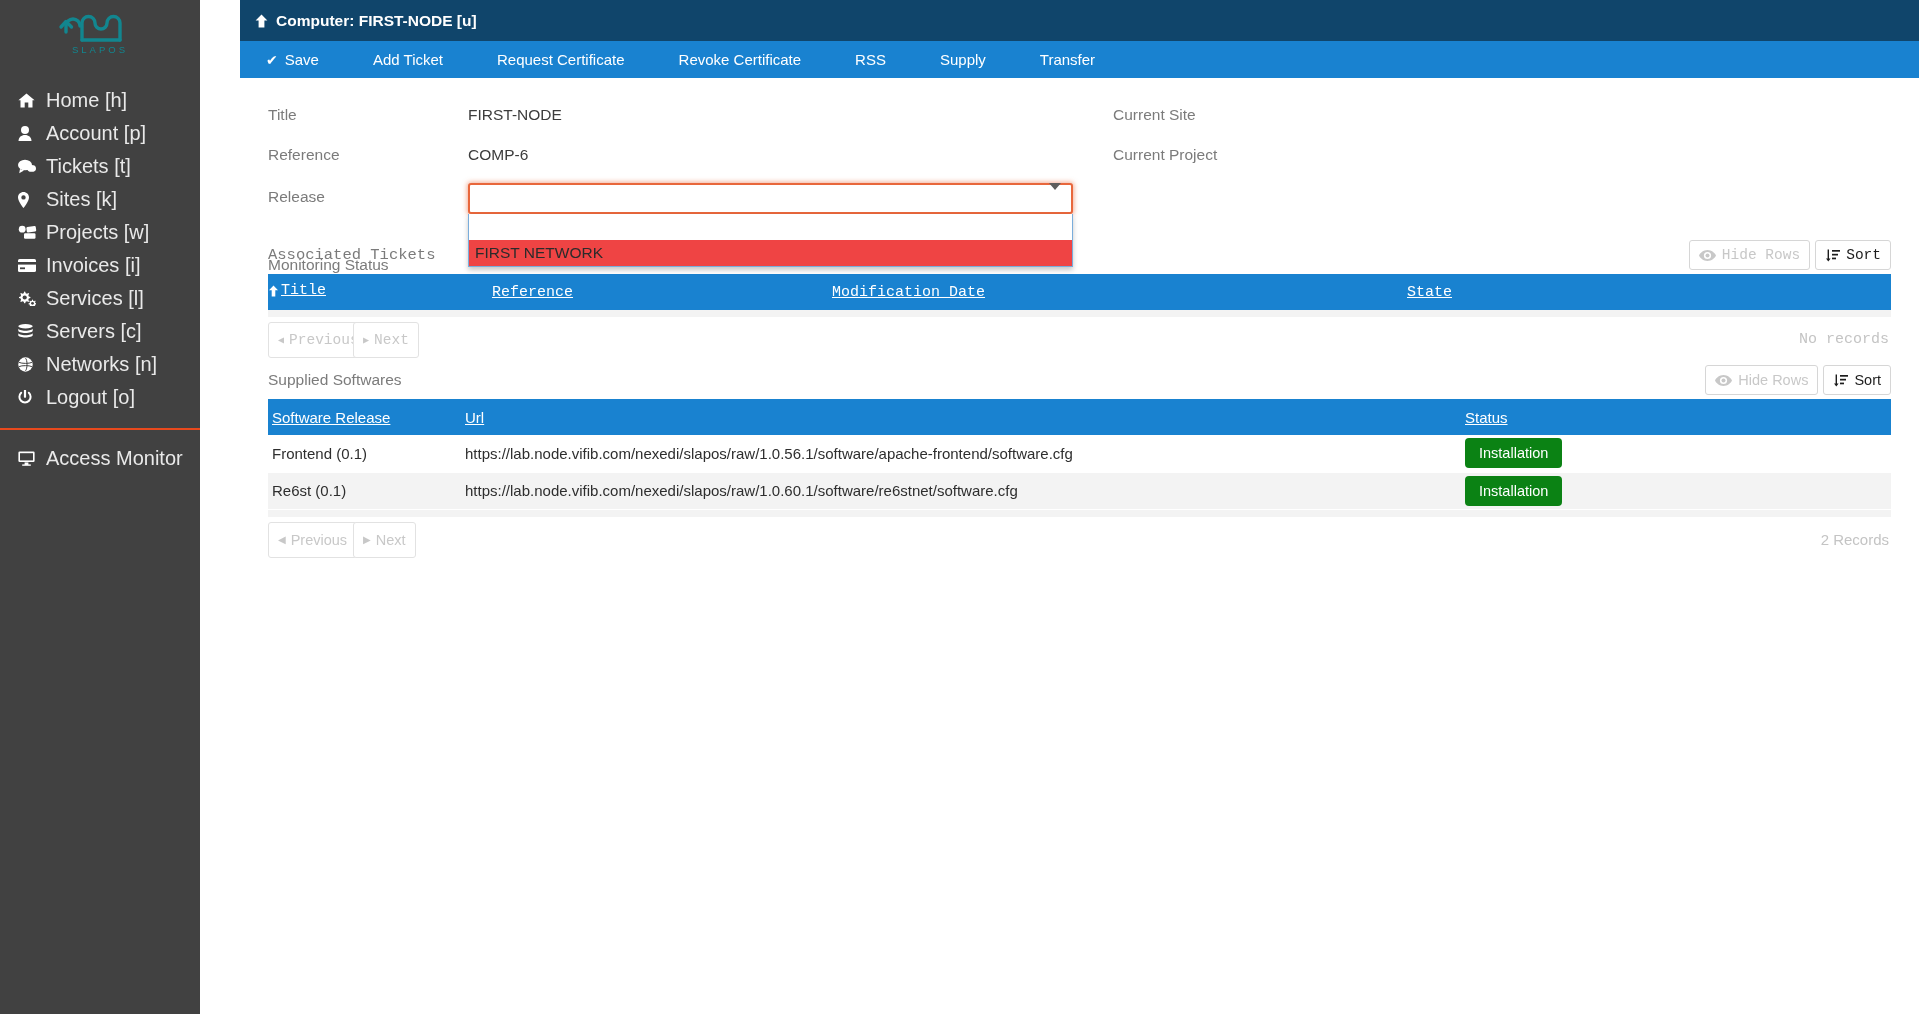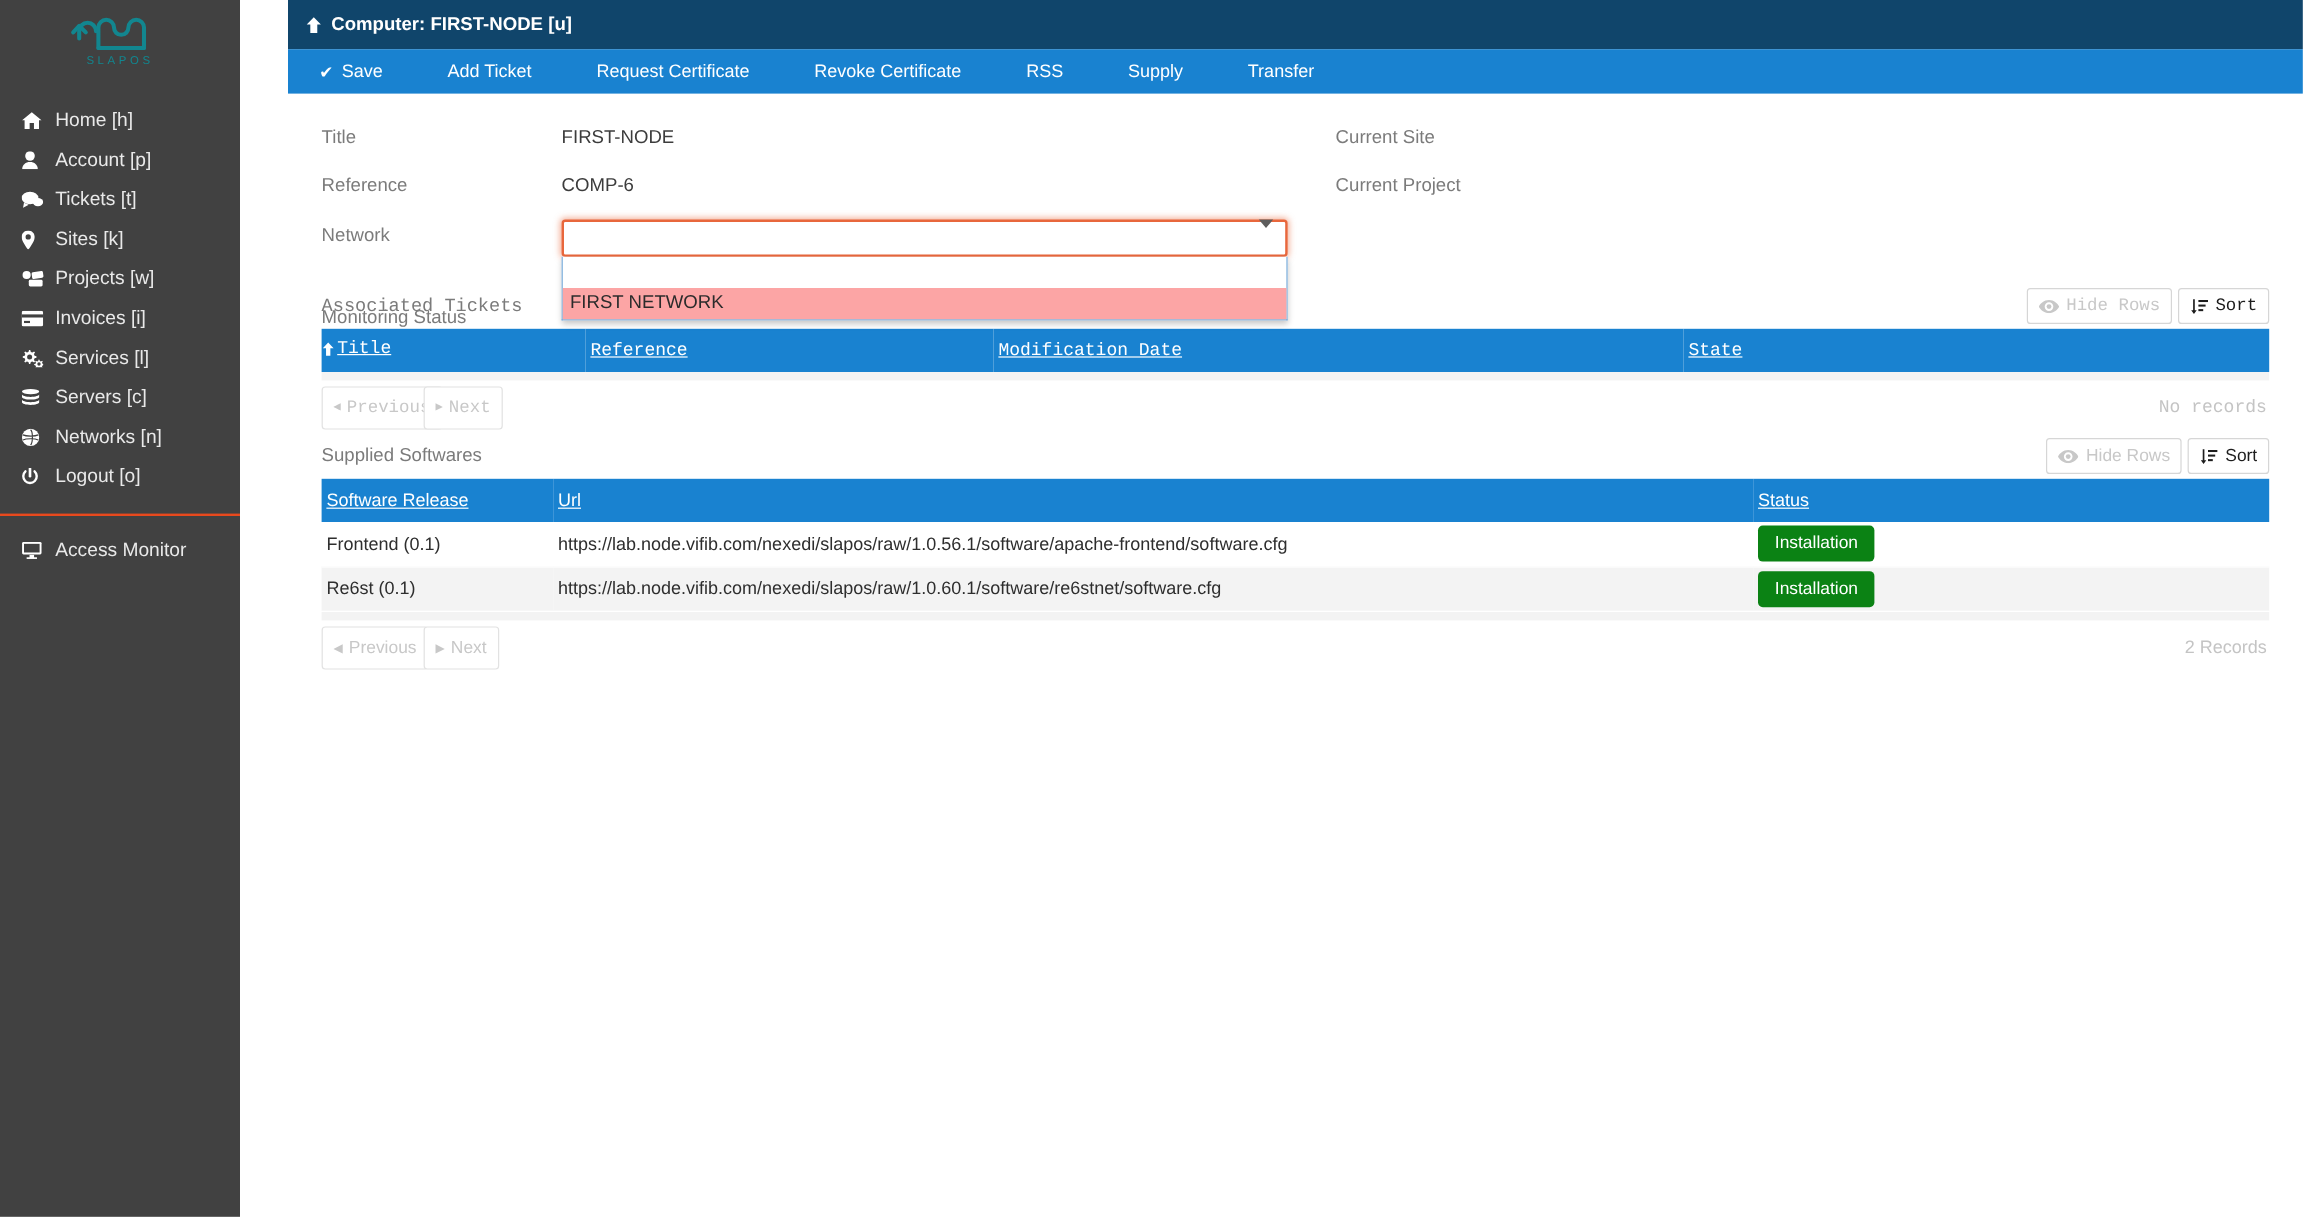--- a/index.html
+++ b/index.html
@@ -22,21 +22,21 @@
     display: flex; align-items: center; justify-content: center;
     padding-top: 4px;
   }
   #logo-svg { display: block; }
   #nav-list { margin-top: 22px; }
   .nav-item {
     display: flex; align-items: center;
     height: 33px;
     padding-left: 18px;
     color: #e9e9e9;
-    font-size: 16px;
+    font-size: 20px;
     cursor: pointer;
     text-decoration: none;
   }
   .nav-ico {
     width: 28px; min-width: 28px;
     display: flex; align-items: center; justify-content: flex-start;
     color: #ffffff;
   }
   .nav-ico svg { display: block; fill: #ffffff; }
   .nav-label { white-space: nowrap; }
@@ -128,21 +128,21 @@
     z-index: 40;
   }
   .opt {
     height: 26px;
     display: flex; align-items: center;
     padding: 0 6px;
     font-size: 15.5px;
     color: #2b2b2b;
     cursor: pointer;
   }
-  .opt.selected { background: #fca5a5; }
+  .opt.selected { background: #ef4444; }
 
   #alloc-select {
     width: 585px; height: 31px;
     border: 1px solid #c4c4c4;
     border-radius: 3px;
     background: #ffffff;
     display: flex; align-items: center;
     padding: 0 9px;
     font-size: 15.5px;
     color: #3c3c3c;
@@ -442,21 +442,21 @@
       <div class="fld-label">Title</div>
       <div class="fld-value">FIRST-NODE</div>
     </div>
 
     <div class="fld-row" style="left:28px; top:68px;">
       <div class="fld-label">Reference</div>
       <div class="fld-value">COMP-6</div>
     </div>
 
     <div class="fld-row" style="left:28px; top:105px;">
-      <div class="fld-label" style="padding-top:5px;">Network</div>
+      <div class="fld-label" style="padding-top:5px;">Release</div>
       <div style="position:relative;">
         <div id="network-select">
           <span></span>
           <span class="caret"><span class="caret-tri"></span></span>
         </div>
         <div id="network-options">
           <div class="opt"></div>
           <div class="opt selected">FIRST NETWORK</div>
         </div>
       </div>

